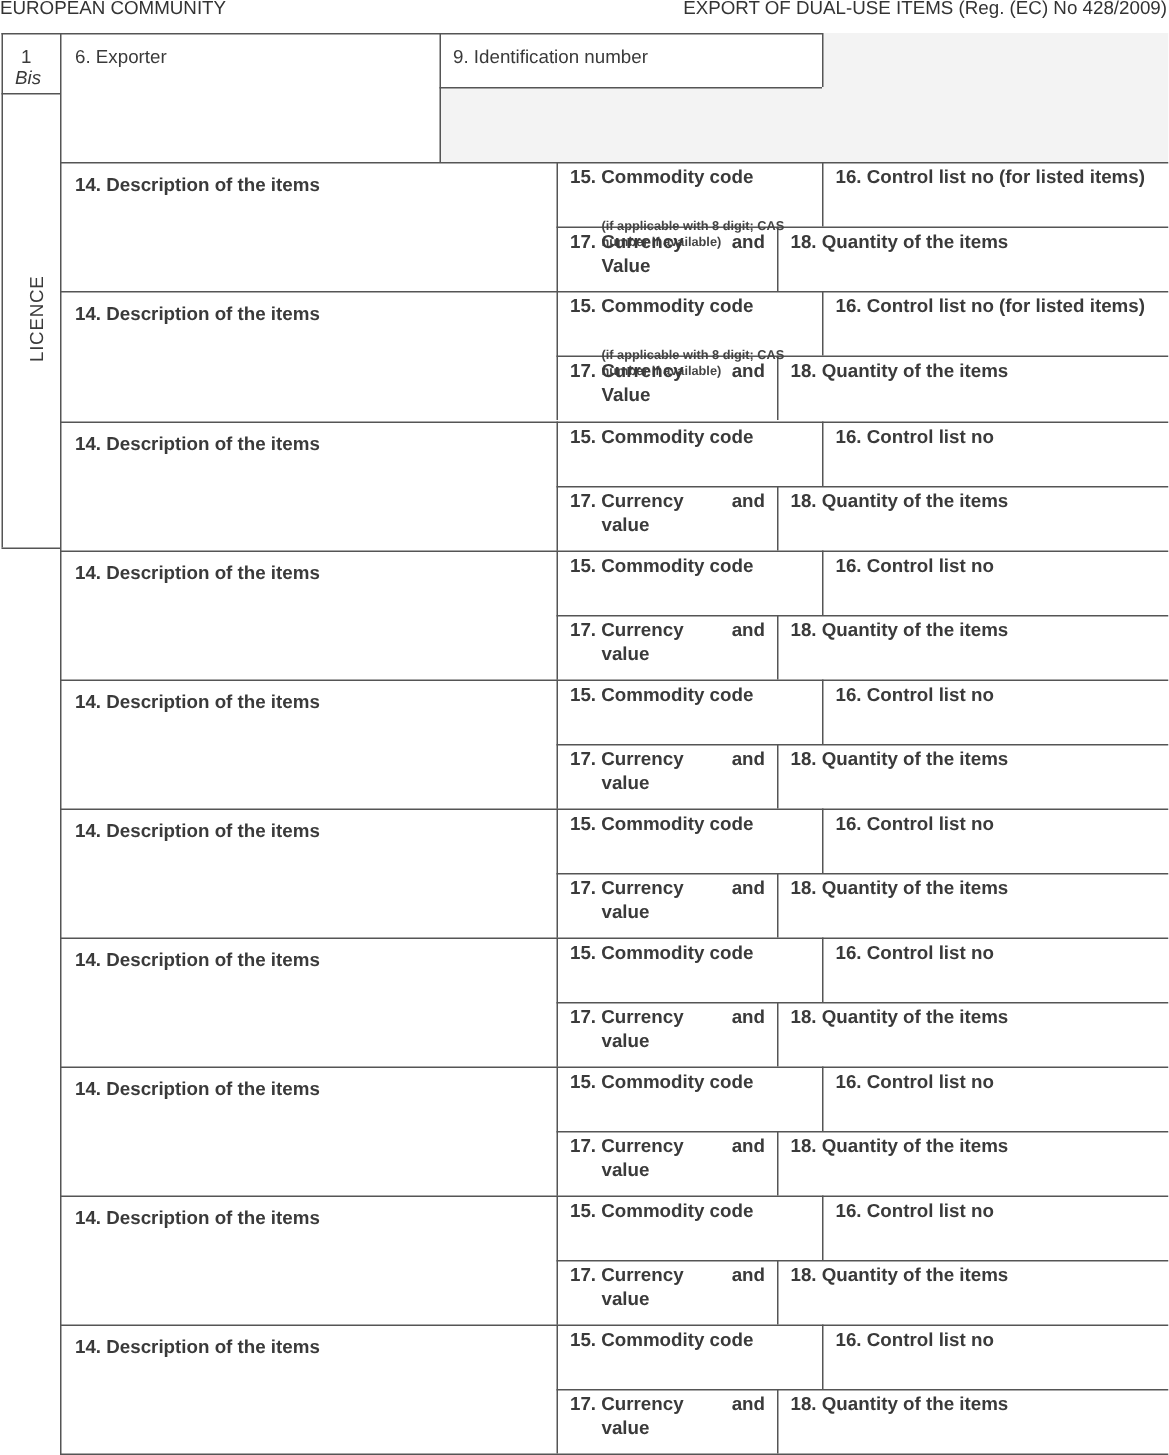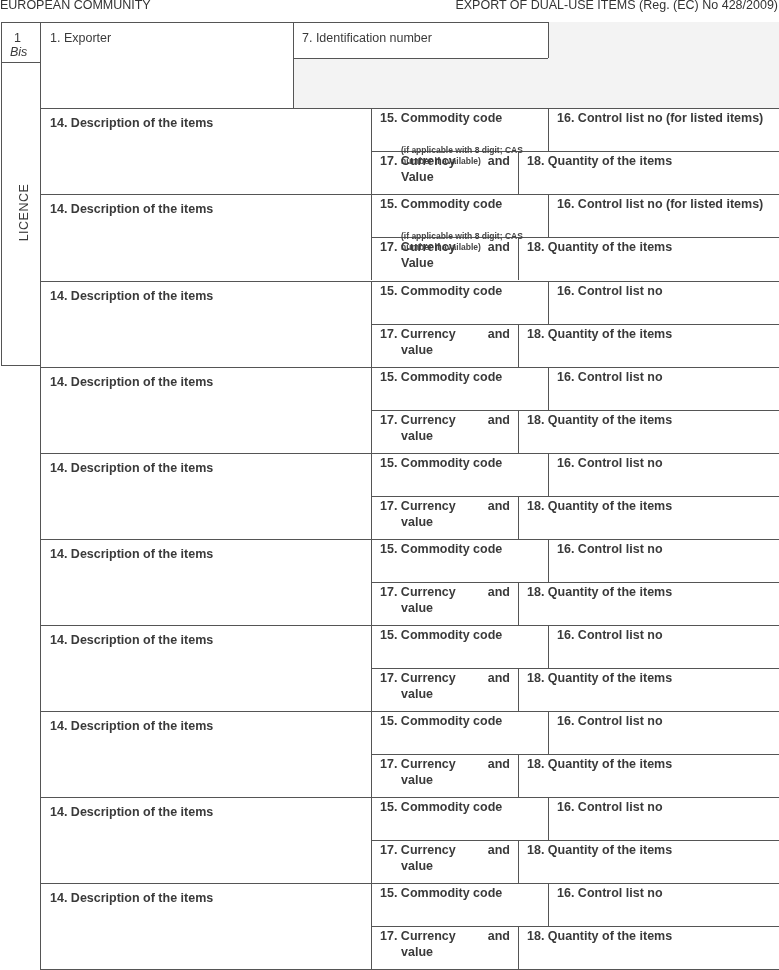--- a/index.html
+++ b/index.html
@@ -33,22 +33,22 @@
 <div class="line-h" style="left:1px; top:365px; width:39px;"></div>
 <div class="lbl" style="left:14px; top:31px;">1</div>
 <div class="lbl" style="left:10px; top:45px; font-style:italic;">Bis</div>
 <div class="lbl" style="left:-4px; top:205px; transform:rotate(-90deg); letter-spacing:0.5px;">LICENCE</div>
 
 <div class="line-v" style="left:40px; top:22px; height:948px;"></div>
 
 <div class="line-v" style="left:293px; top:22px; height:86px;"></div>
 <div class="line-v" style="left:548px; top:22px; height:36px;"></div>
 <div class="line-h" style="left:293px; top:58px; width:255px;"></div>
-<div class="lbl" style="left:50px; top:31px;">1.   Exporter</div>
-<div class="lbl" style="left:302px; top:31px;">7.   Identification number</div>
+<div class="lbl" style="left:50px; top:31px;">6.   Exporter</div>
+<div class="lbl" style="left:302px; top:31px;">9.   Identification number</div>
 
 <div id="rows">
     <div class="line-h" style="left:40px; top:108px; width:739px;"></div>
     <div class="line-v" style="left:371px; top:108px; height:86px;"></div>
     <div class="line-v" style="left:548px; top:108px; height:43px;"></div>
     <div class="line-h" style="left:371px; top:151px; width:408px;"></div>
     <div class="line-v" style="left:518px; top:151px; height:43px;"></div>
     <div class="cell" style="left:41px; top:108px; width:330px; height:86px;">
                <div class="lbl" style="left:9px; top:8px;">14. Description of the items</div>
     </div>

